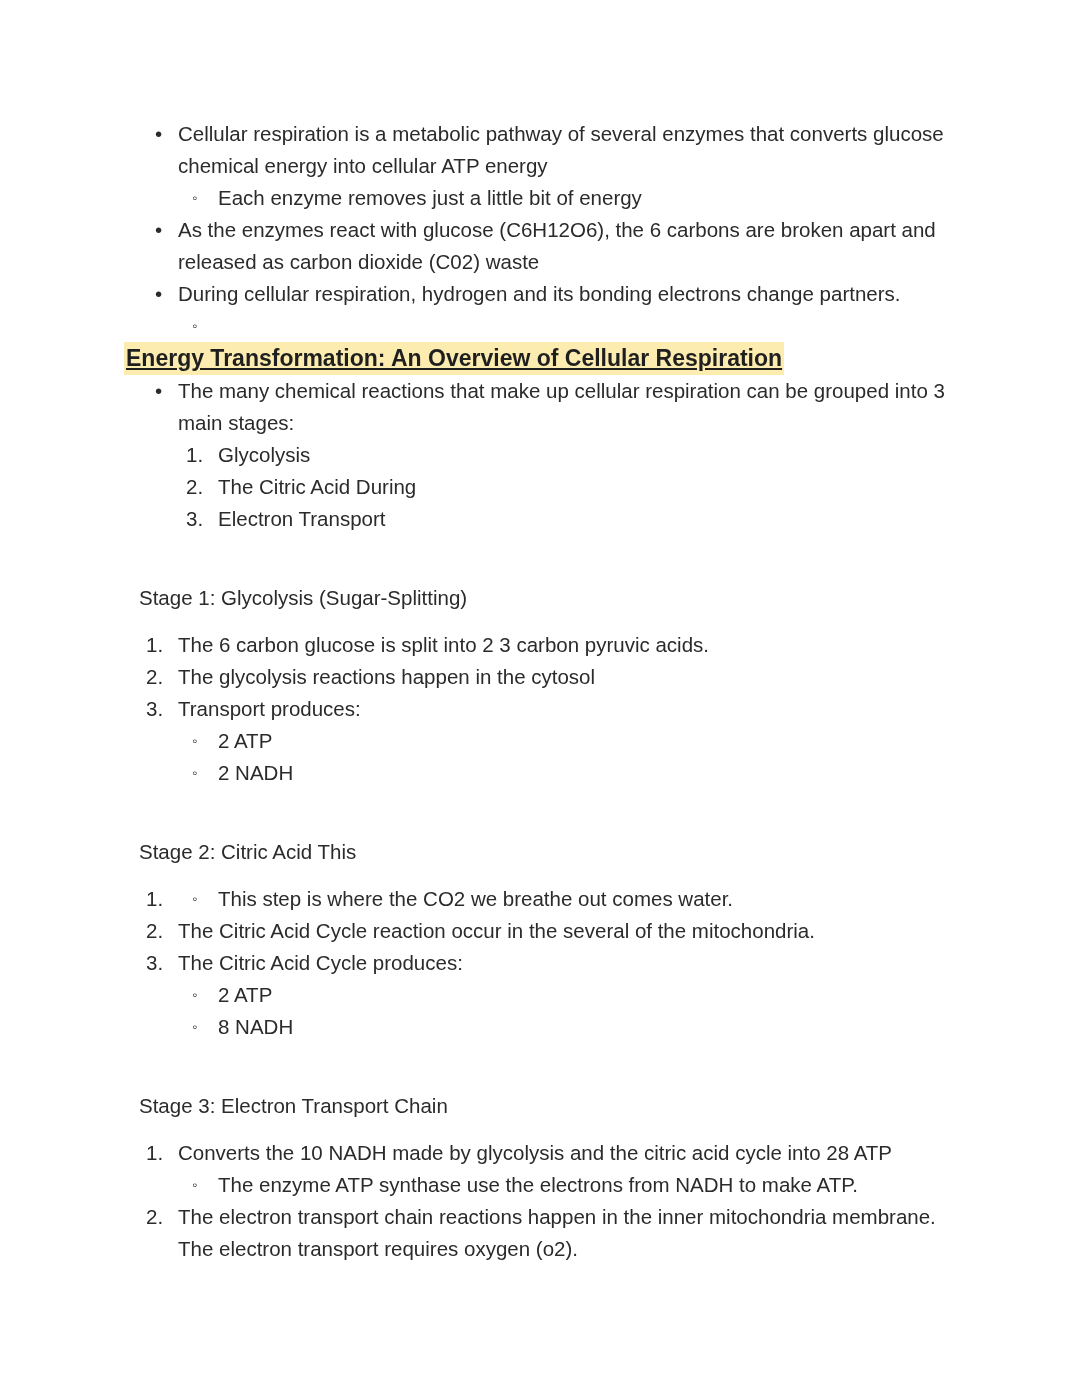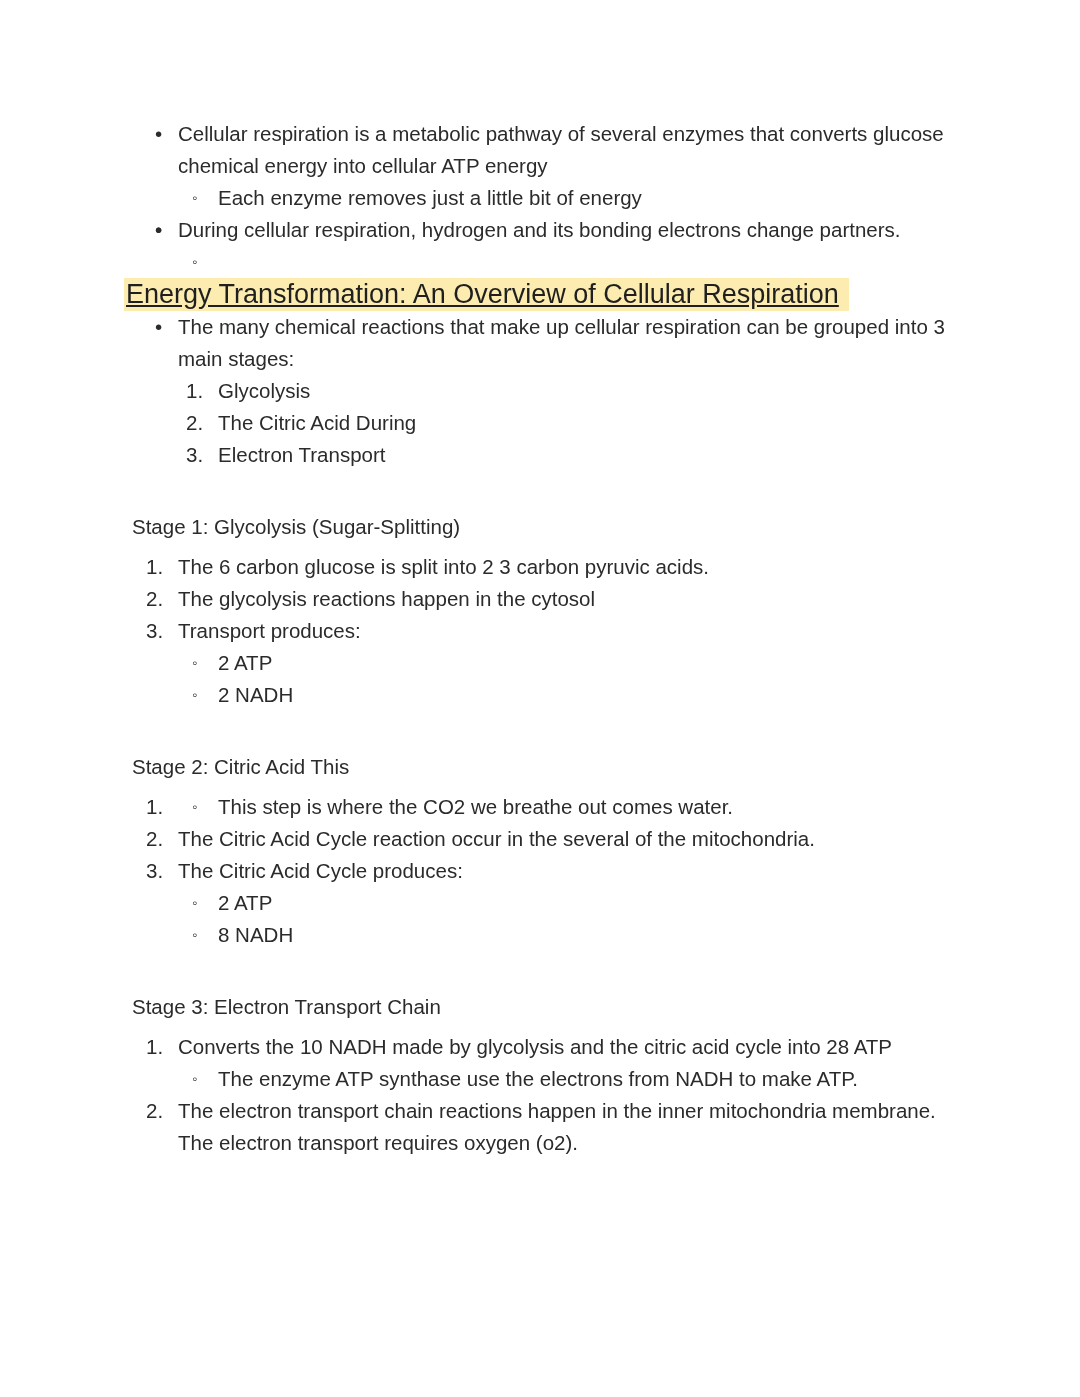--- a/index.html
+++ b/index.html
@@ -99,35 +99,35 @@
   }
 
   .mk { color: #2b2b2b; user-select: none; }
   .dot { font-size: 17px; }
   .ring { font-size: 15px; }
 
   
   .hl-heading {
     display: inline-block;
     background: #fcecb0;
-    font-weight: normal;
+    font-weight: bold;
     text-decoration: underline;
     text-underline-offset: 2px;
-    font-size: 27px;
+    font-size: 23px;
     line-height: 30px;
-    padding: 1px 10px 2px 2px;
+    padding: 1px 2px 2px 2px;
     color: #1f1f1f;
   }
   .heading-row { margin: 0; }
 
   
   .stage-label {
     font-size: 20.5px;
     line-height: 32px;
-    margin: 8px;
+    margin: 15px;
   }
   .gap-md { height: 32px; }
   .gap-blank { height: 32px; }
 </style>
 </head>
 <body>
 
 <div class="page">
   <div class="content">
 
@@ -139,20 +139,21 @@
         <ul class="lvl2">
           <li>
             <span class="mk ring">◦</span>
             <span>Each enzyme removes just a little bit of energy</span>
           </li>
         </ul>
       </li>
 
       <li>
         <span class="mk dot">•</span>
+        <span>As the enzymes react with glucose (C6H12O6), the 6 carbons are broken apart and released as carbon dioxide (C02) waste</span>
       </li>
 
       <li>
         <span class="mk dot">•</span>
         <span>During cellular respiration, hydrogen and its bonding electrons change partners.</span>
         <ul class="lvl2">
           <li>
             <span class="mk ring">◦</span>
           </li>
         </ul>

